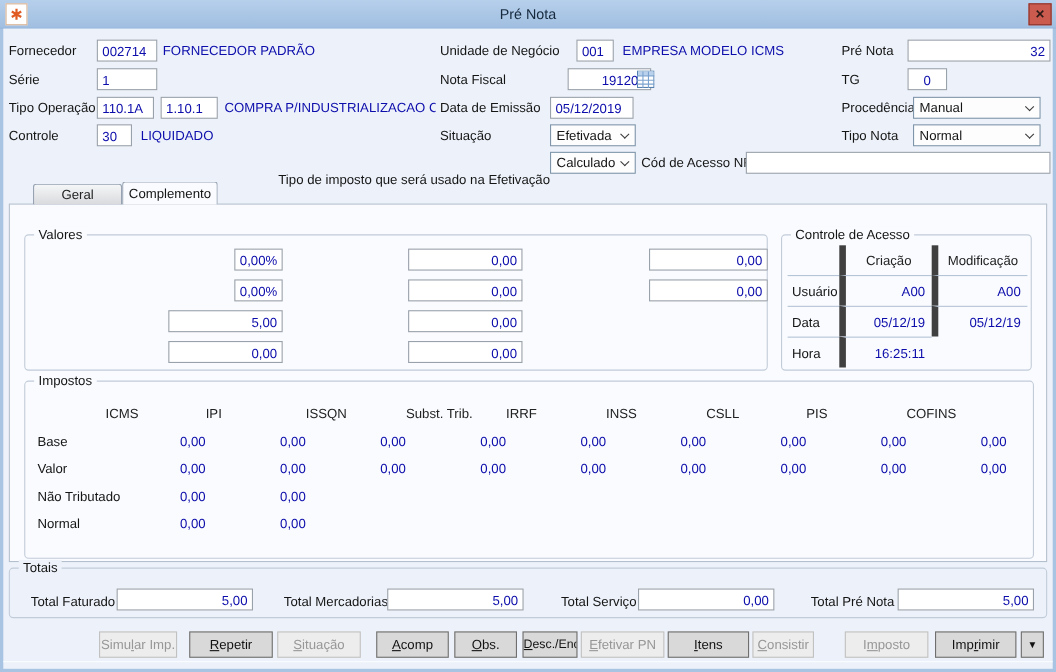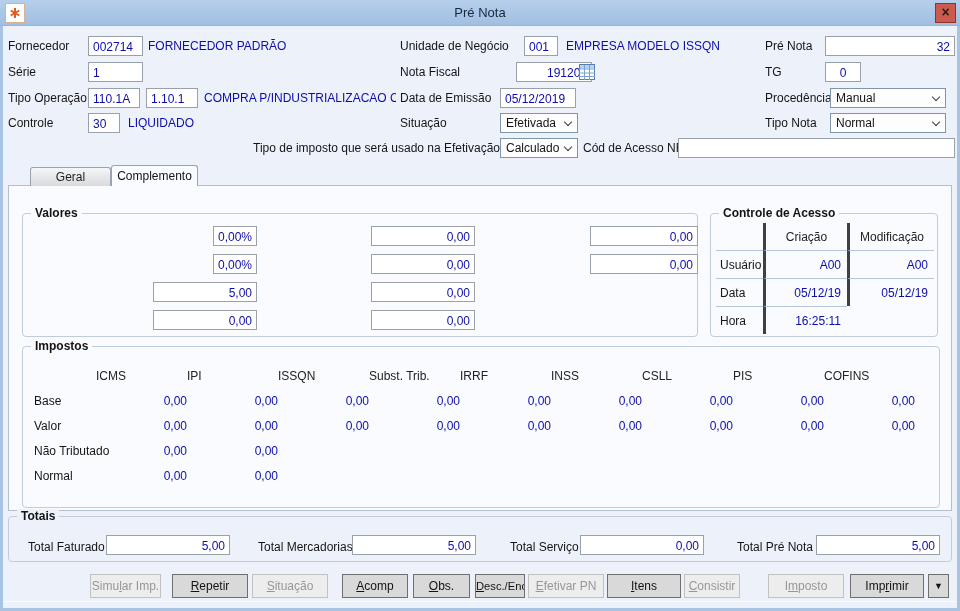--- a/index.html
+++ b/index.html
@@ -34,37 +34,37 @@
   
   .tab{position:absolute;border:1px solid #97a3b2;border-bottom:none;border-radius:3px 3px 0 0;
        text-align:center;cursor:pointer}
   #tab-geral{left:30px;top:167px;width:81px;height:19px;line-height:18px;
              background:linear-gradient(#f5f6f7,#d8dadd);color:#222;z-index:2}
   #tab-comp{left:111px;top:165px;width:87px;height:21px;line-height:20px;background:#f9fbfe;z-index:3}
   .panel{position:absolute;left:8px;top:185px;width:944px;height:326px;background:#f9fbfe;
          border:1px solid #b4bfce;z-index:1}
   
   .group{position:absolute;border:1px solid #c2ccd9;border-radius:4px;z-index:2}
-  .gtitle{position:absolute;top:-8px;left:8px;padding:0 4px;font-weight:bold;background:#f9fbfe;
+  .gtitle{position:absolute;top:-8px;left:8px;padding:0 4px;font-weight:normal;background:#f9fbfe;
           white-space:nowrap}
   #grp-totais .gtitle{background:#edf2fa}
   #grp-valores{left:22px;top:213px;width:676px;height:124px}
   #grp-ca{left:710px;top:213px;width:228px;height:124px}
   #grp-impostos{left:22px;top:346px;width:918px;height:162px}
   #grp-totais{left:8px;top:516px;width:944px;height:46px}
   .tight{font-size:11.2px}
   
   .ca{position:absolute;left:716px;top:223px;display:grid;z-index:2;
       grid-template-columns:47px 84px 87px;grid-template-rows:27px 28px 28px 28px}
   .ca div{display:flex;align-items:center;height:100%}
   .ca .h{justify-content:center;color:#222}
   .ca .v{justify-content:flex-end;padding-right:6px;color:#0d0dab}
   .ca .rl{justify-content:flex-start;padding-left:4px;color:#151515}
   .ca .bt{border-top:1px solid #b6c4d8}
-  .ca .bl{border-left:3px solid #404040}
+  .ca .bl{border-left:6px solid #404040}
   
   .imp{position:absolute;left:34px;top:364px;display:grid;z-index:2;
        grid-template-columns:62px repeat(9,91px);grid-auto-rows:25px;align-items:center}
   .imp div{line-height:25px;white-space:nowrap}
   .imp .h{text-align:left;color:#222}
   .imp .v{text-align:right;color:#0d0dab}
   .imp .rl{text-align:left;color:#151515}
   
   .tbtn{position:absolute;top:574px;height:24px;background:#d9d9d9;border:1px solid #6f6f6f;
         color:#131313;text-align:center;line-height:22px;white-space:nowrap;overflow:hidden;cursor:pointer}
@@ -90,21 +90,21 @@
 </div>
 <div class="client"></div>
 <div class="bottomline"></div>
 
 <div class="lbl" style="left:8px;top:39px">Fornecedor</div>
 <div class="tb" style="left:88px;top:36px;width:55px">002714</div>
 <div class="lbl blue" style="left:148px;top:39px">FORNECEDOR PADRÃO</div>
 
 <div class="lbl" style="left:400px;top:39px">Unidade de Negócio</div>
 <div class="tb" style="left:524px;top:36px;width:34px">001</div>
-<div class="lbl blue" style="left:566px;top:39px">EMPRESA MODELO ISSQN</div>
+<div class="lbl blue" style="left:566px;top:39px">EMPRESA MODELO ICMS</div>
 
 <div class="lbl" style="left:765px;top:39px">Pré Nota</div>
 <div class="tb r" style="left:825px;top:36px;width:130px">32</div>
 
 <div class="lbl" style="left:8px;top:65px">Série</div>
 <div class="tb" style="left:88px;top:62px;width:55px">1</div>
 
 <div class="lbl" style="left:400px;top:65px">Nota Fiscal</div>
 <div class="tb r" style="left:516px;top:62px;width:76px">191205</div>
 <div class="lookup">
@@ -132,21 +132,21 @@
 <div class="lbl" style="left:8px;top:116px">Controle</div>
 <div class="tb" style="left:88px;top:113px;width:32px">30</div>
 <div class="lbl blue" style="left:128px;top:116px">LIQUIDADO</div>
 
 <div class="lbl" style="left:400px;top:116px">Situação</div>
 <div class="sel" style="left:500px;top:113px;width:78px"><span>Efetivada</span><span class="chev"></span></div>
 
 <div class="lbl" style="left:765px;top:116px">Tipo Nota</div>
 <div class="sel" style="left:830px;top:113px;width:116px"><span>Normal</span><span class="chev"></span></div>
 
-<div class="lbl" style="left:253px;top:141px;width:244px;text-align:center">Tipo de imposto que será usado na Efetivação</div>
+<div class="lbl" style="left:253px;top:156px;width:244px;text-align:center">Tipo de imposto que será usado na Efetivação</div>
 <div class="sel" style="left:500px;top:138px;width:78px"><span>Calculado</span><span class="chev"></span></div>
 <div class="lbl" style="left:583px;top:141px">Cód de Acesso NFe</div>
 <div class="tb" style="left:678px;top:138px;width:277px"></div>
 
 <div class="tab" id="tab-geral">Geral</div>
 <div class="tab" id="tab-comp">Complemento</div>
 <div class="panel"></div>
 
 <div class="group" id="grp-valores">
   <div class="gtitle">Valores</div>

